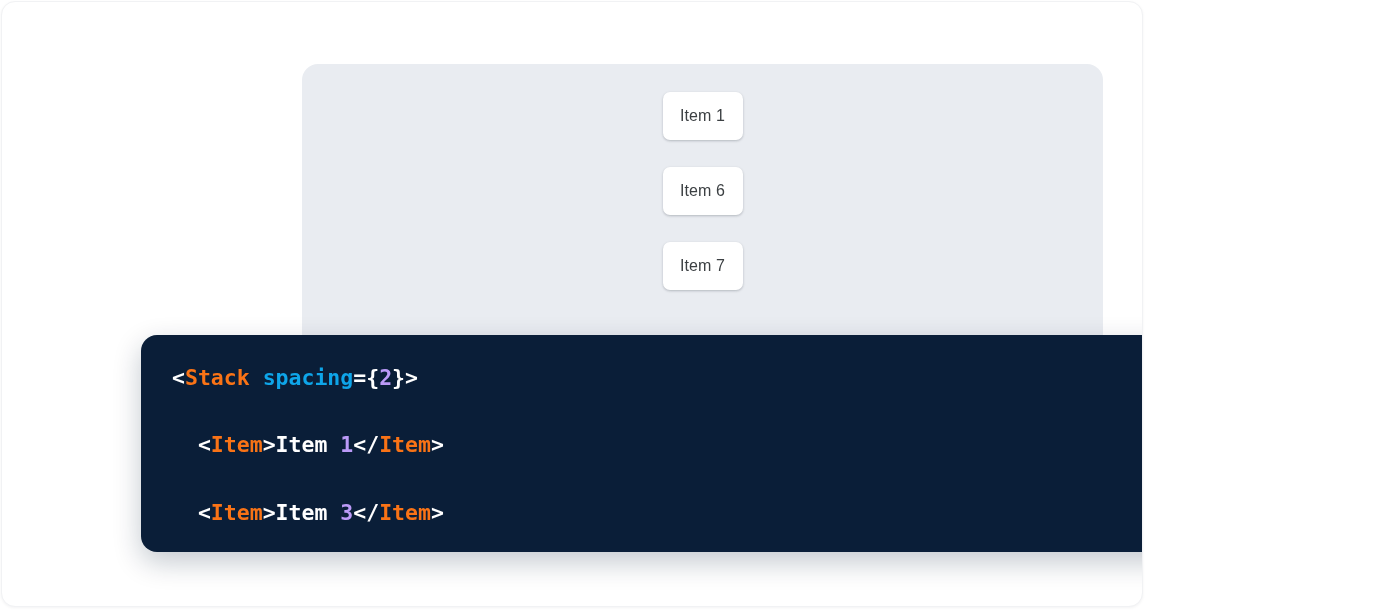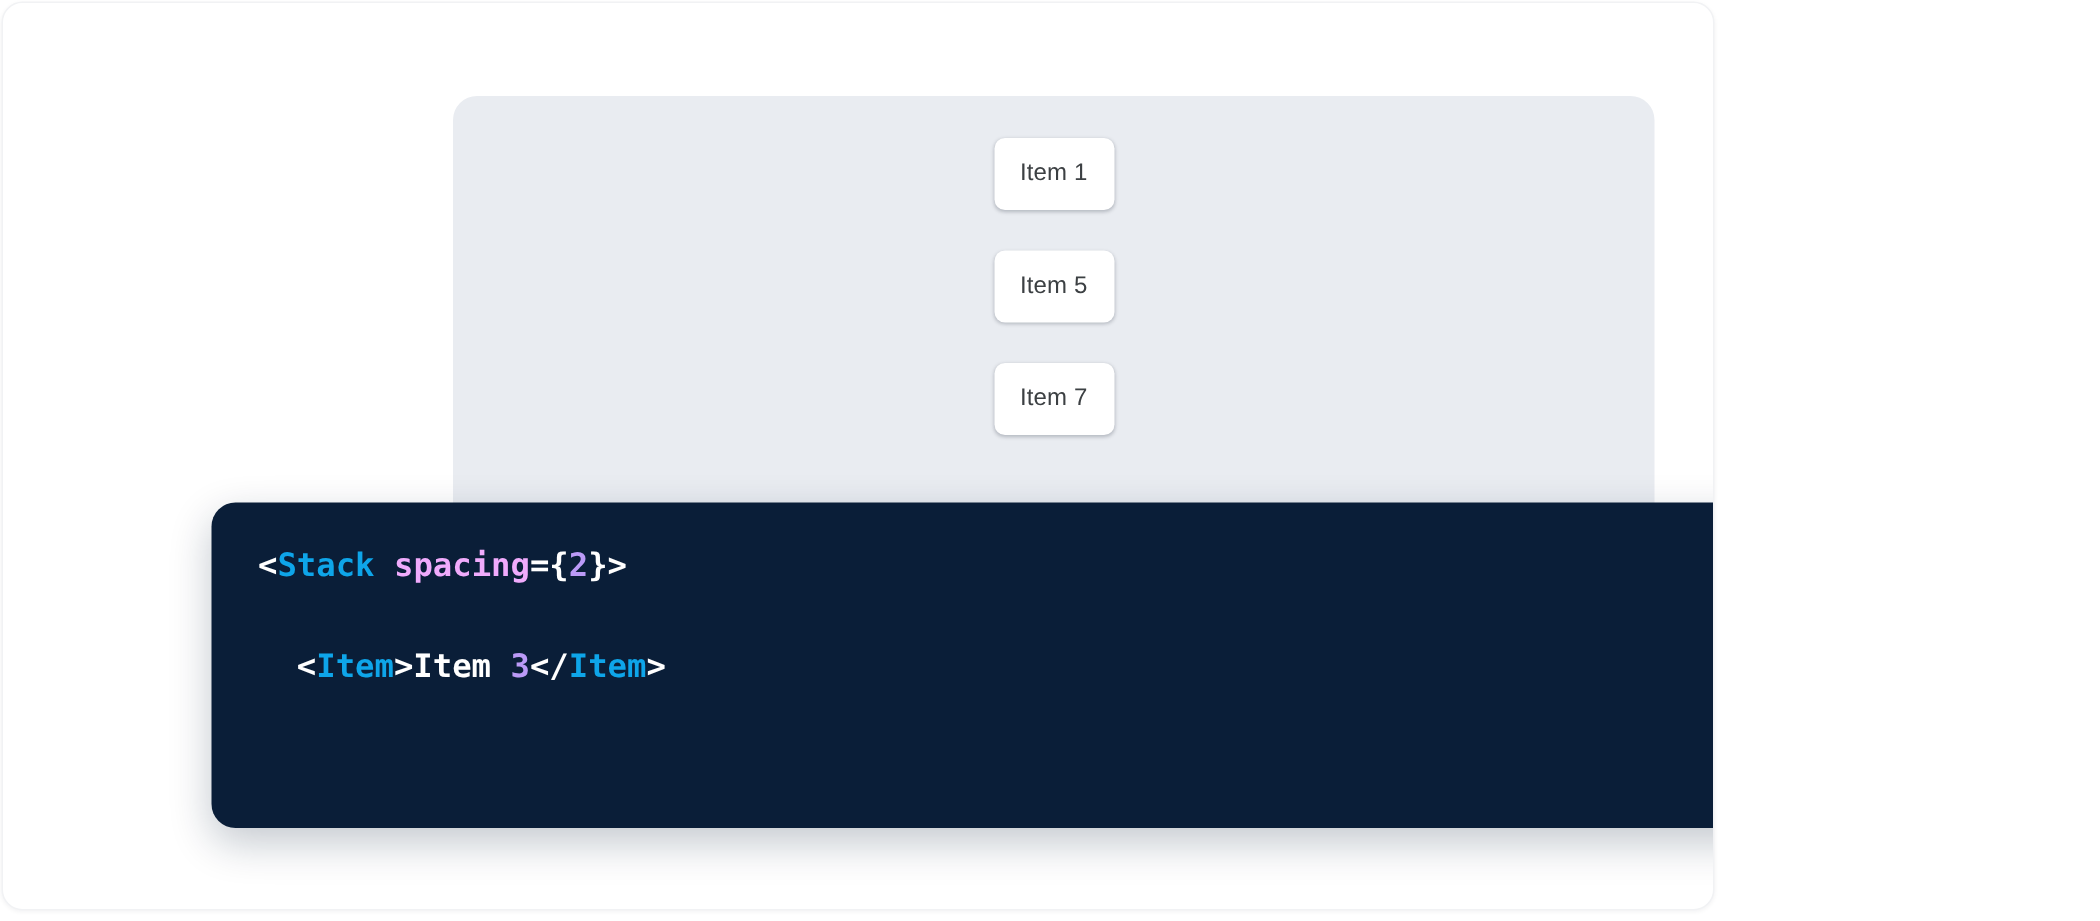--- a/index.html
+++ b/index.html
@@ -89,45 +89,46 @@
     line-height: 33.7px;
     white-space: pre;
     color: #ffffff;
     font-weight: 700;
     letter-spacing: 0px;
   }
 
   .code-line { display: block; }
 
   .tok-punct { color: #ffffff; }
-  .tok-tag   { color: #0ea5e9; }
-  .tok-attr  { color: #f0abfc; }
+  .tok-tag   { color: #f97316; }
+  .tok-attr  { color: #0ea5e9; }
   .tok-num   { color: #bb9af7; }
   .tok-text  { color: #ffffff; }
 </style>
 </head>
 <body>
 
 <div id="page-root">
   <div class="outer-card">
 
     <div class="preview-panel">
       <div class="stack">
         <div class="stack-item">
           <span>Item 1</span>
         </div>
         <div class="stack-item">
-          <span>Item 5</span>
+          <span>Item 6</span>
         </div>
         <div class="stack-item">
           <span>Item 7</span>
         </div>
       </div>
     </div>
 
     <div class="code-card">
       <code class="code-block" id="code-block"><span class="code-line"><span class="tok-punct">&lt;</span><span class="tok-tag">Stack</span><span class="tok-text"> </span><span class="tok-attr">spacing</span><span class="tok-punct">={</span><span class="tok-num">2</span><span class="tok-punct">}&gt;</span></span>
+<span class="code-line"><span>  </span><span class="tok-punct">&lt;</span><span class="tok-tag">Item</span><span class="tok-punct">&gt;</span><span class="tok-text">Item </span><span class="tok-num">1</span><span class="tok-punct">&lt;/</span><span class="tok-tag">Item</span><span class="tok-punct">&gt;</span></span>
 <span class="code-line"><span>  </span><span class="tok-punct">&lt;</span><span class="tok-tag">Item</span><span class="tok-punct">&gt;</span><span class="tok-text">Item </span><span class="tok-num">3</span><span class="tok-punct">&lt;/</span><span class="tok-tag">Item</span><span class="tok-punct">&gt;</span></span>
 </code>
     </div>
 
   </div>
 </div>
 
 </body></html>

